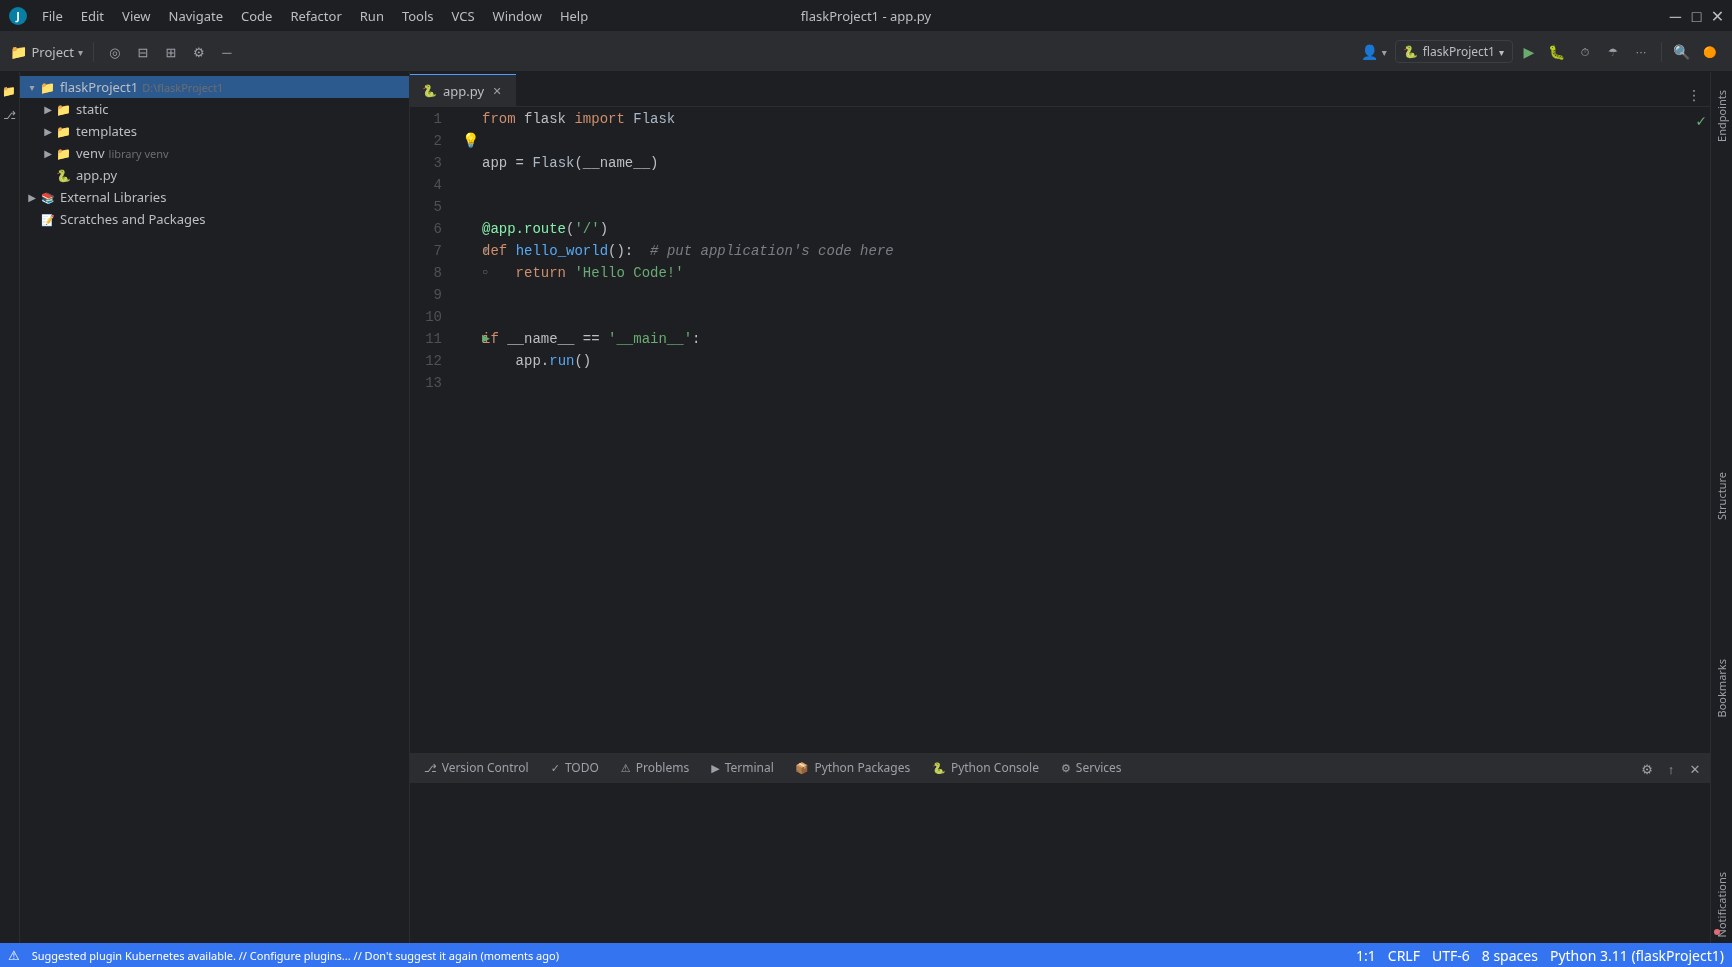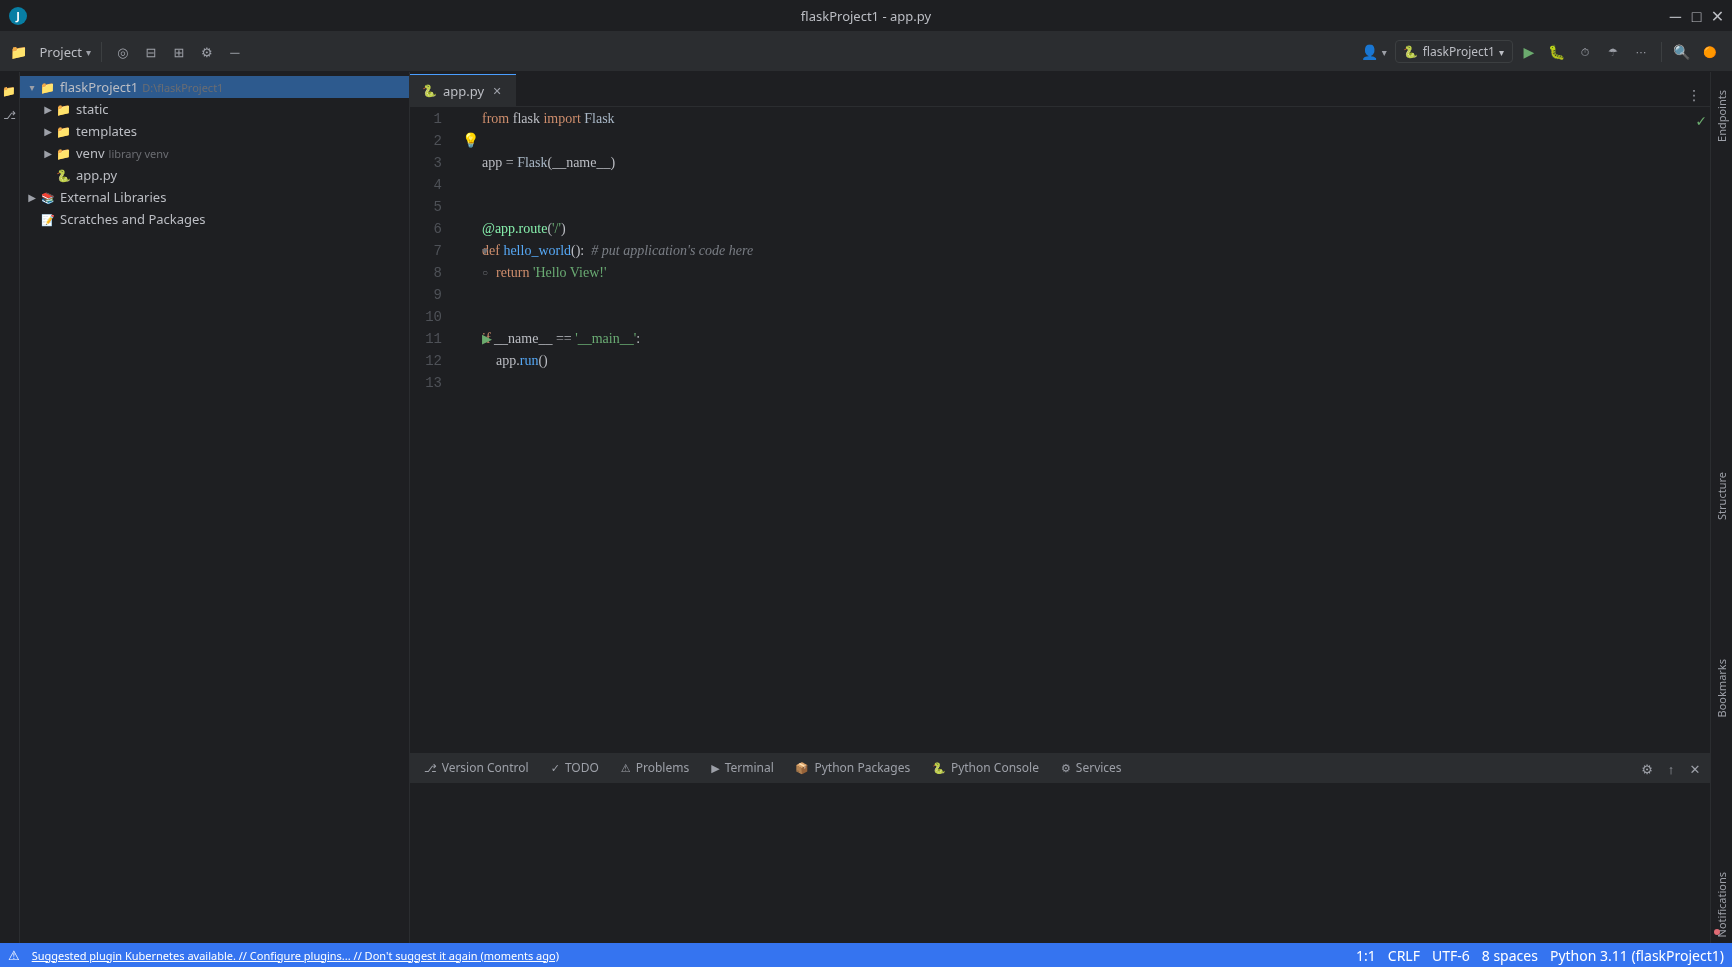--- a/index.html
+++ b/index.html
@@ -226,21 +226,20 @@
       padding-top: 1px;
       overflow: auto;
       position: relative;
     }
     .code-line {
       height: 22px;
       display: flex;
       align-items: flex-end;
       position: relative;
       white-space: pre;
-      font-family: Liberation Serif, serif;
     }
 
     
     .kw { color: #cf8e6d; }
     .fn { color: #56a8f5; }
     .cls { color: #a9b7c6; }
     .str { color: #6aab73; }
     .cmt { color: #7a7e85; font-style: italic; }
     .var { color: #bcbec4; }
     .dec { color: #86efac; }
@@ -324,21 +323,20 @@
       color: #fff;
       cursor: pointer;
     }
     .status-warning {
       display: flex;
       align-items: center;
       gap: 4px;
       font-size: 11px;
       color: #fff;
       flex: 1;
-      text-decoration: underline;
     }
     .run-btn {
       width: 24px;
       height: 24px;
       display: flex;
       align-items: center;
       justify-content: center;
       cursor: pointer;
       border-radius: 3px;
       color: #9da0a8;
@@ -405,32 +403,46 @@
 </head>
 <body>
 
 <div id="title-bar">
   <div style="width:20px;height:20px;margin-right:6px;flex-shrink:0;">
     <svg width="20" height="20" viewBox="0 0 20 20">
       <circle cx="10" cy="10" r="9" fill="#087ea4"></circle>
       <text x="10" y="14" text-anchor="middle" font-size="11" fill="white" font-weight="bold">J</text>
     </svg>
   </div>
+  <div id="menu-bar">
+
+  <div class="menu-item">File</div>
+      <div class="menu-item">Edit</div>
+      <div class="menu-item">View</div>
+      <div class="menu-item">Navigate</div>
+      <div class="menu-item">Code</div>
+      <div class="menu-item">Refactor</div>
+      <div class="menu-item">Run</div>
+      <div class="menu-item">Tools</div>
+      <div class="menu-item">VCS</div>
+      <div class="menu-item">Window</div>
+      <div class="menu-item">Help</div>
+    </div>
   <div id="title-center">flaskProject1 - app.py</div>
   <div id="window-controls">
     <div class="win-btn">─</div>
     <div class="win-btn">□</div>
     <div class="win-btn">✕</div>
   </div>
 </div>
 
 <div id="toolbar">
   <div style="display:flex;align-items:center;gap:4px;">
     <div style="color:#6bab6e;font-size:14px;">📁</div>
-    <div style="color:#bcbec4;font-size:13px;margin-left:8px;">Project</div>
+    <div style="color:#bcbec4;font-size:13px;">Project</div>
     <div style="color:#9da0a8;font-size:10px;">▾</div>
   </div>
   <div class="toolbar-sep"></div>
   <div class="panel-icon-btn" title="Locate">◎</div>
   <div class="panel-icon-btn" title="Collapse">⊟</div>
   <div class="panel-icon-btn" title="Expand">⊞</div>
   <div class="panel-icon-btn" title="Settings">⚙</div>
   <div class="panel-icon-btn" title="Hide">─</div>
 
   <div id="toolbar-right">
@@ -571,21 +583,21 @@
           <span class="dec">@app.route</span><span class="paren">(</span><span class="str">'/'</span><span class="paren">)</span>
         </div>
 
         <div class="code-line">
           <span style="color:#6b6d72;position:absolute;left:0;font-size:12px;">▾</span>
           <span class="kw">def</span><span class="var"> </span><span class="fn">hello_world</span><span class="paren">():</span><span class="var">  </span><span class="cmt"># put application's code here</span>
         </div>
 
         <div class="code-line">
           <span style="color:#6b6d72;position:absolute;left:0;font-size:10px;">○</span>
-          <span class="var">    </span><span class="kw">return</span><span class="var"> </span><span class="str">'Hello View!'</span>
+          <span class="var">    </span><span class="kw">return</span><span class="var"> </span><span class="str">'Hello Code!'</span>
         </div>
 
         <div class="code-line"></div>
 
         <div class="code-line"></div>
 
         <div class="code-line">
           <span style="color:#6bab6e;position:absolute;left:0;font-size:13px;cursor:pointer;">▶</span>
           <span class="kw">if</span><span class="var"> __name__ </span><span class="op">==</span><span class="var"> </span><span class="str">'__main__'</span><span class="op">:</span>
         </div>

